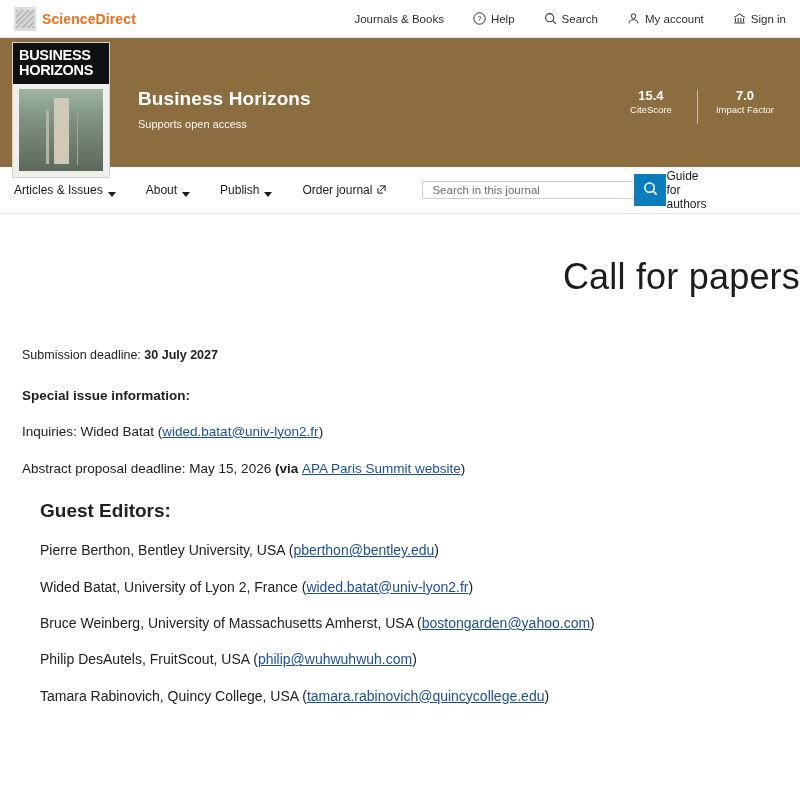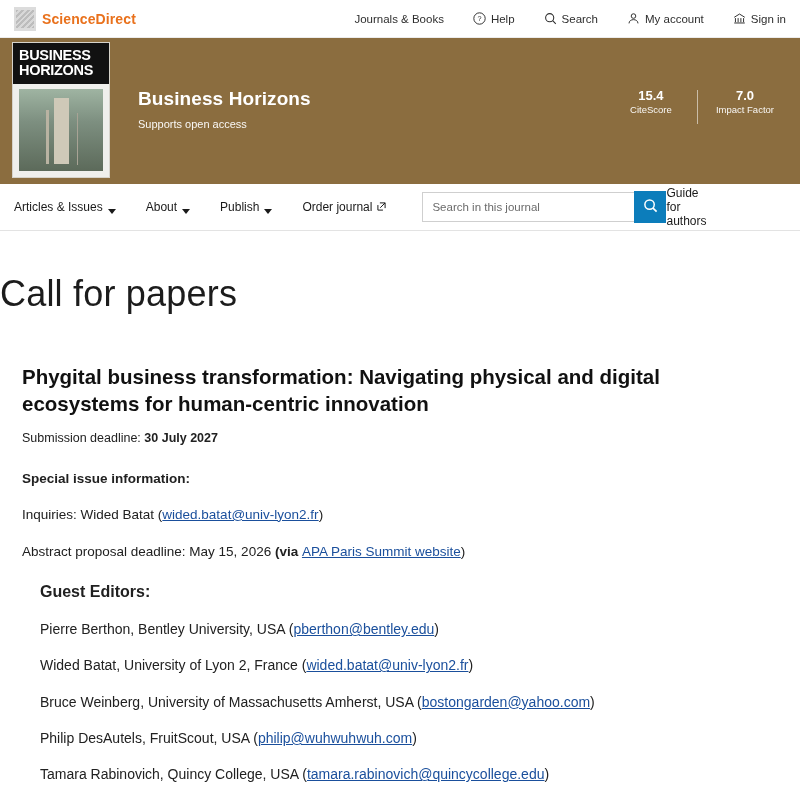--- a/index.html
+++ b/index.html
@@ -63,21 +63,21 @@
     color: #2e2e2e;
     cursor: pointer;
     white-space: nowrap;
   }
   .topbar-link svg { display: block; }
 
   
   .banner {
     background: #8a6d3b;
     background: #8b6d3f;
-    height: 146px;
+    height: 129px;
     display: flex;
     align-items: flex-start;
     position: relative;
     color: #fff;
   }
   .cover {
     width: 98px;
     height: 136px;
     margin: 4px 0 0 12px;
     background: #efefec;
@@ -182,21 +182,21 @@
     border-top: 5px solid #1a1a1a;
     margin-top: 2px;
   }
   .search-wrap {
     display: flex;
     align-items: center;
     margin-left: 6px;
   }
   .search-input {
     width: 212px;
-    height: 30px;
+    height: 18px;
     border: 1px solid #cfcfcf;
     border-right: none;
     padding: 0 9px;
     font-size: 11.5px;
     color: #555;
     font-family: "Liberation Sans", sans-serif;
     outline: none;
   }
   .search-input::placeholder { color: #6b6b6b; }
   .search-btn {
@@ -211,21 +211,21 @@
   .nav-right {
     margin-left: auto;
     font-size: 12px;
     color: #1a1a1a;
     cursor: pointer;
     padding-right: 96px;
   }
 
   
   .page-title {
-    text-align: left;
+    text-align: right;
     font-size: 36px;
     font-weight: 400;
     color: #1c1c1c;
     margin: 42px 0 0 0;
     letter-spacing: .2px;
   }
   .content {
     padding: 48px 22px 0 22px;
     font-size: 13.5px;
     line-height: 1.45;
@@ -255,21 +255,21 @@
   }
   .para {
     margin: 0 0 18px 0;
     font-size: 13.5px;
   }
   a.link {
     color: #1a4f9c;
     text-decoration: underline;
   }
   .guest-head {
-    font-size: 16px;
+    font-size: 19px;
     font-weight: 700;
     margin: 6px 0 16px 18px;
   }
   .editor {
     margin: 0 0 16px 18px;
     font-size: 14px;
   }
 </style>
 </head>
 <body>
@@ -381,21 +381,20 @@
       </span>
     </button>
   </div>
   <div class="nav-right">Guide for authors</div>
 </div>
 
 <h2 class="page-title">Call for papers</h2>
 
 <div class="content">
 
-  <div class="cfp-title">Phygital business transformation: Navigating physical and digital ecosystems for human-centric innovation</div>
 
   <div class="deadline">
     <span>Submission deadline: </span><b>30 July 2027</b>
   </div>
 
   <div class="sec-head">Special issue information:</div>
 
   <div class="para">
     <span>Inquiries: Wided Batat (</span><a class="link" href="#">wided.batat@univ-lyon2.fr</a><span>)</span>
   </div>

